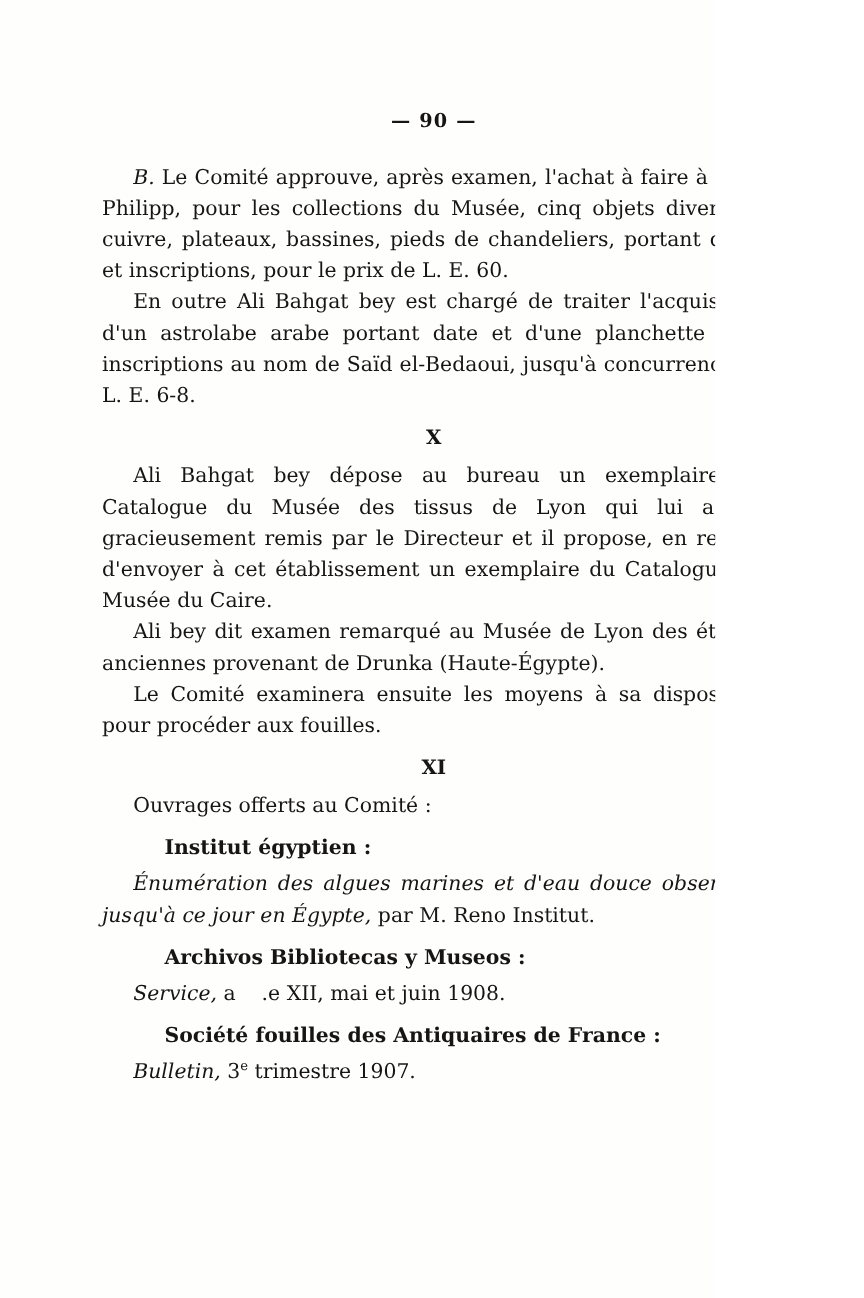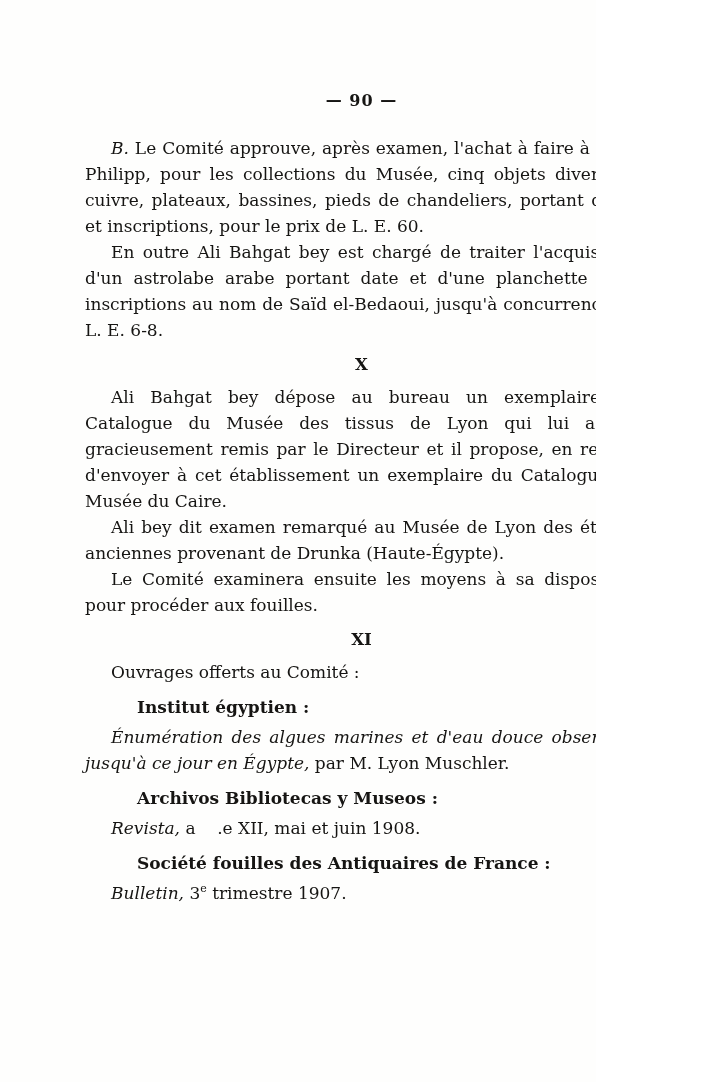--- a/index.html
+++ b/index.html
@@ -70,24 +70,24 @@
 
 
     <p class="indent"><span>Le Comité examinera ensuite les moyens à sa disposition pour procéder aux fouilles.</span></p>
 
     <p class="sec-head">XI</p>
 
     <p class="indent"><span>Ouvrages offerts au Comité :</span></p>
 
     <p class="sub-head">Institut égyptien :</p>
 
-    <p class="indent gap-sm"><span class="it">Énumération des algues marines et d'eau douce observées jusqu'à ce jour en Égypte,</span><span> par M. Lyon Muschler.</span></p>
+    <p class="indent gap-sm"><span class="it">Énumération des algues marines et d'eau douce observées jusqu'à ce jour en Égypte,</span><span> par M. Reno Institut.</span></p>
 
     <p class="sub-head">Archivos Bibliotecas y Museos :</p>
 
-    <p class="indent gap-sm"><span class="it">Revista,</span><span> a&nbsp;&nbsp;&nbsp;&nbsp;.e XII, mai et juin 1908.</span></p>
+    <p class="indent gap-sm"><span class="it">Service,</span><span> a&nbsp;&nbsp;&nbsp;&nbsp;.e XII, mai et juin 1908.</span></p>
 
     <p class="sub-head">Société fouilles des Antiquaires de France :</p>
 
     <p class="indent gap-sm"><span class="it">Bulletin,</span><span> 3</span><span class="sup">e</span><span> trimestre 1907.</span></p>
 
   </div>
 </div>
 
 </body></html>

